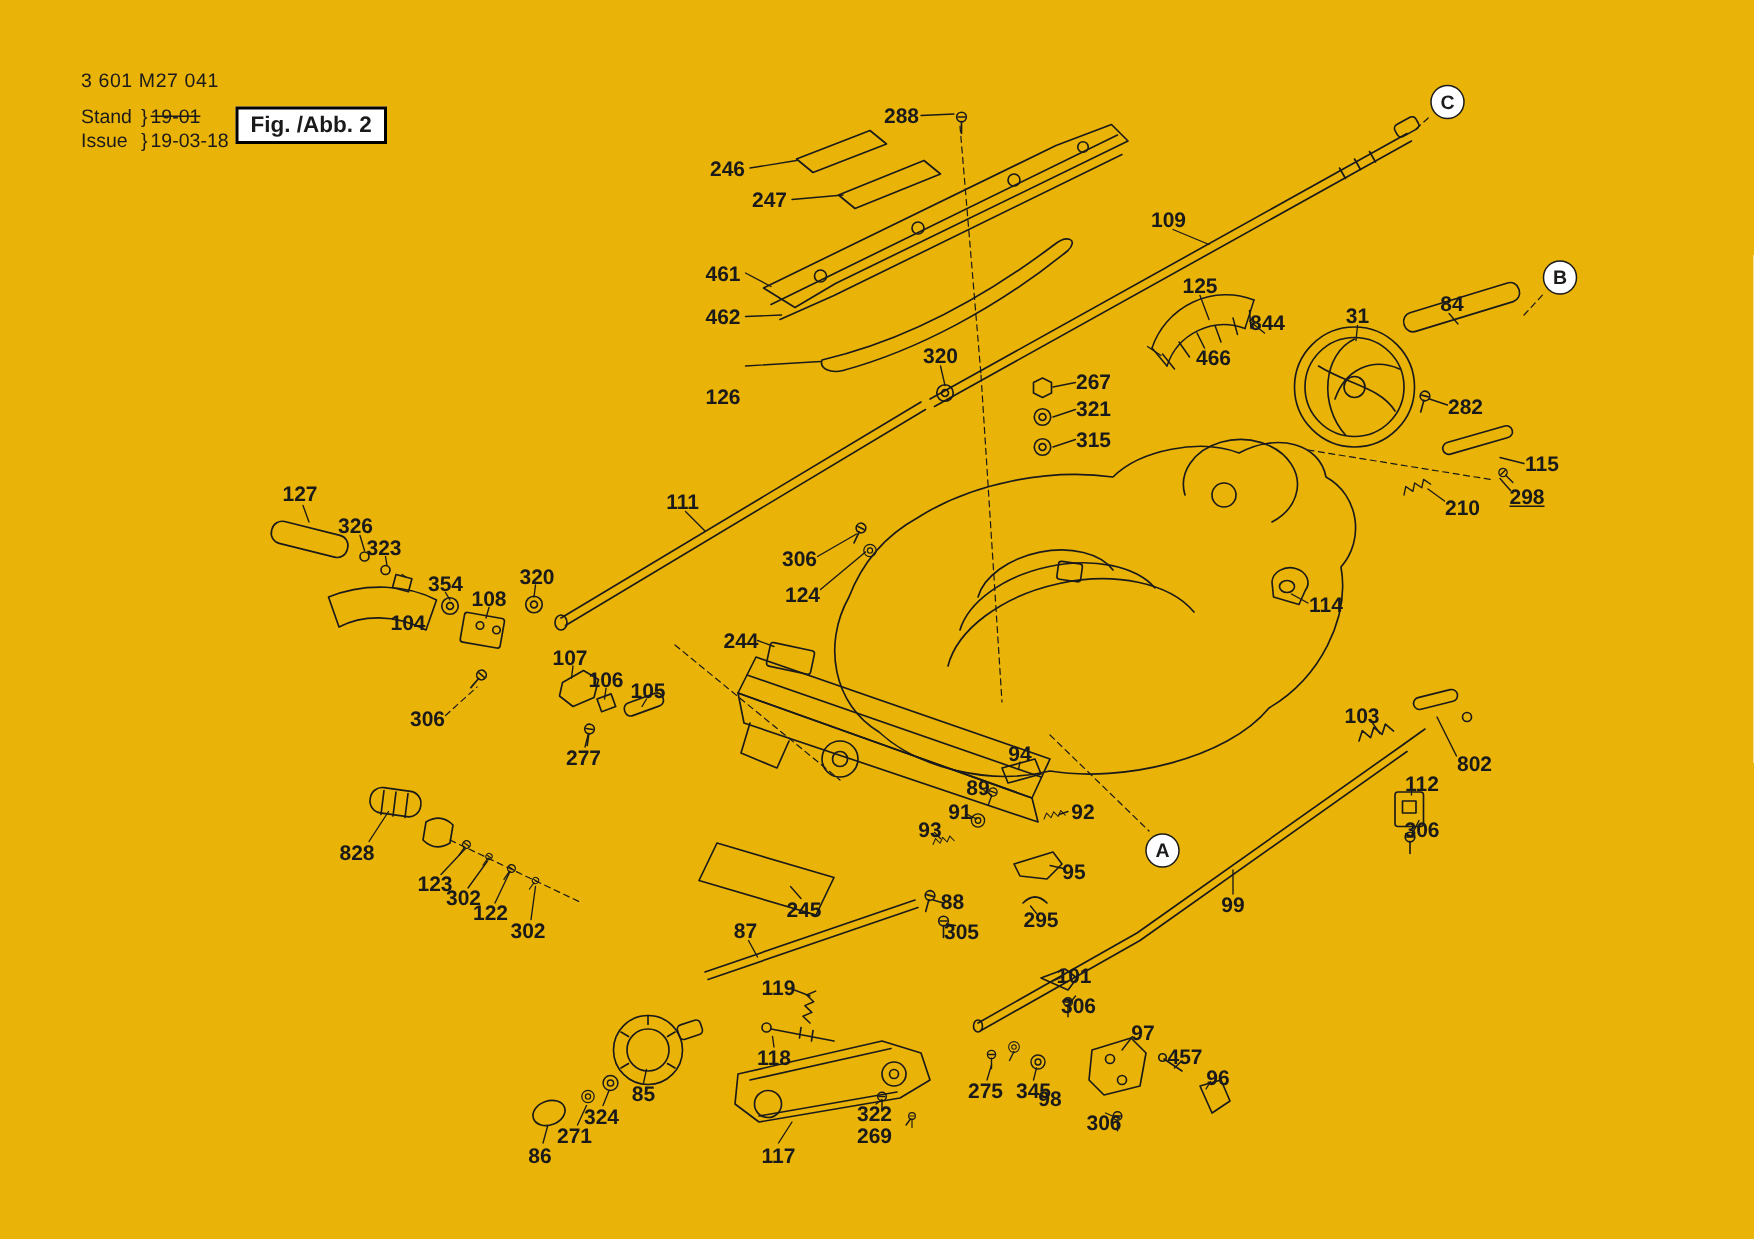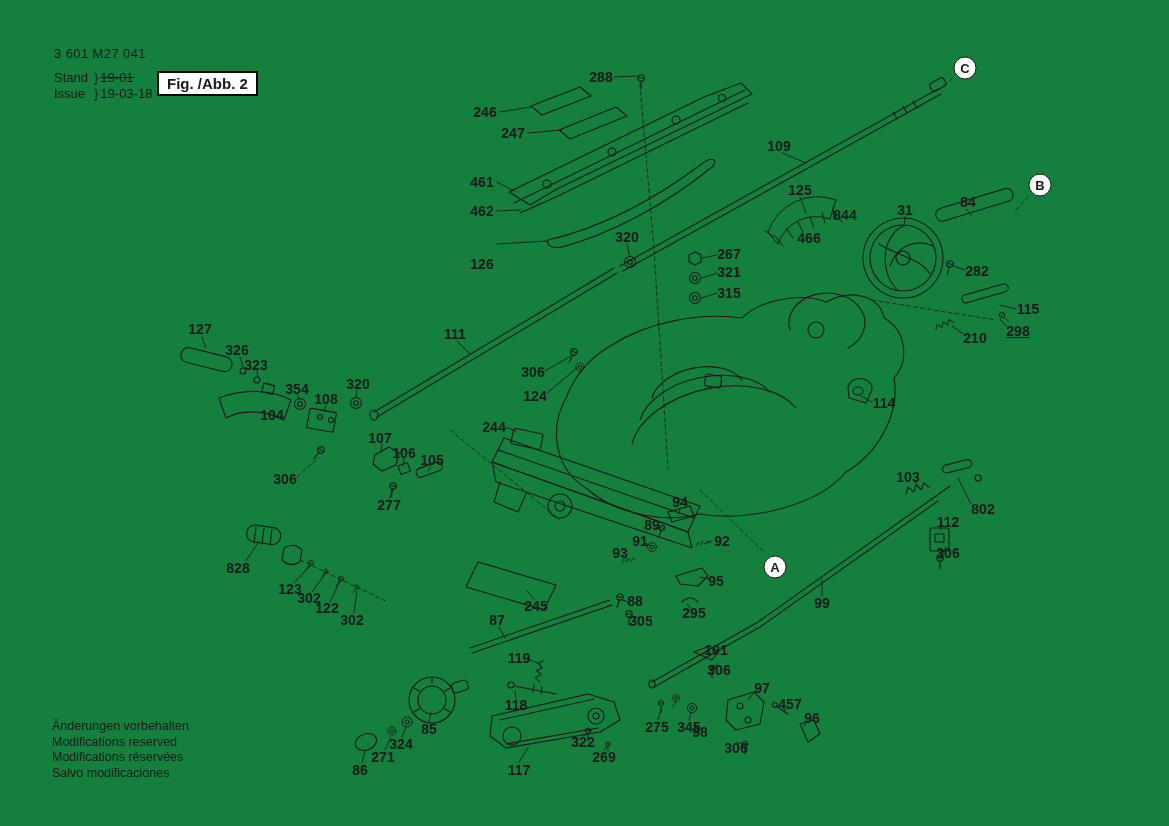--- a/index.html
+++ b/index.html
@@ -2,21 +2,21 @@
 <html style="--ink: #1a1a1a;"><head>
 <meta charset="utf-8">
 <style>
   * { margin:0; padding:0; box-sizing:border-box; }
   html,body { background:#fff; }
   body {
     width:1169px; height:826px;
     font-family:"Liberation Sans", sans-serif;
     color:var(--ink, #1a1a1a);
   }
-  .canvas { position:relative; width:1169px; height:826px; background:#15803d; overflow:hidden; }
+  .canvas { position:relative; width:1169px; height:826px; background:#eab308; overflow:hidden; }
   svg.art { position:absolute; left:0; top:0; color:var(--ink,#1a1a1a); }
 
   .part-label {
     position:absolute; transform:translate(-50%,-50%);
     font-weight:bold; font-size:14px; white-space:nowrap; line-height:1;
   }
   .callout {
     position:absolute; transform:translate(-50%,-50%);
     width:23px; height:23px; border:1.7px solid var(--ink,#1a1a1a); border-radius:50%;
     display:flex; align-items:center; justify-content:center;
@@ -376,26 +376,20 @@
     </div>
     <div class="row">
       <span class="lbl">Issue</span>
       <span class="brace">}</span>
       <span>19-03-18</span>
     </div>
   </div>
 
   <div class="figbox">Fig. /Abb. 2</div>
 
-  <div class="footer">
-    <div>Änderungen vorbehalten</div>
-    <div>Modifications reserved</div>
-    <div>Modifications réservées</div>
-    <div>Salvo modificaciones</div>
-  </div>
 
   <div id="labels">
       <div class="part-label" style="left: 601px; top: 77px;">288</div>
       <div class="part-label" style="left: 485px; top: 112px;">246</div>
       <div class="part-label" style="left: 513px; top: 133px;">247</div>
       <div class="part-label" style="left: 482px; top: 182px;">461</div>
       <div class="part-label" style="left: 482px; top: 211px;">462</div>
       <div class="part-label" style="left: 482px; top: 244px; margin-top: 20px;">126</div>
       <div class="part-label" style="left: 627px; top: 237px;">320</div>
       <div class="part-label" style="left: 779px; top: 146px;">109</div>
@@ -452,21 +446,21 @@
       <div class="part-label" style="left: 716px; top: 650px;">101</div>
       <div class="part-label" style="left: 719px; top: 670px;">306</div>
       <div class="part-label" style="left: 519px; top: 658px;">119</div>
       <div class="part-label" style="left: 516px; top: 705px;">118</div>
       <div class="part-label" style="left: 429px; top: 729px;">85</div>
       <div class="part-label" style="left: 401px; top: 744px;">324</div>
       <div class="part-label" style="left: 383px; top: 757px;">271</div>
       <div class="part-label" style="left: 360px; top: 770px;">86</div>
       <div class="part-label" style="left: 519px; top: 770px;">117</div>
       <div class="part-label" style="left: 583px; top: 742px;">322</div>
-      <div class="part-label" style="left: 604px; top: 757px;">269</div>
+      <div class="part-label" style="left: 583px; top: 757px;">269</div>
       <div class="part-label" style="left: 657px; top: 727px;">275</div>
       <div class="part-label" style="left: 672px; top: 732px; margin-left: 28px;">98</div>
       <div class="part-label" style="left: 689px; top: 727px;">345</div>
       <div class="part-label" style="left: 762px; top: 688px;">97</div>
       <div class="part-label" style="left: 790px; top: 704px;">457</div>
       <div class="part-label" style="left: 812px; top: 718px;">96</div>
       <div class="part-label" style="left: 736px; top: 748px;">306</div>
       <div class="callout" style="left: 775px; top: 567px;">A</div>
       <div class="callout" style="left: 1040px; top: 185px;">B</div>
       <div class="callout" style="left: 965px; top: 68px;">C</div>

